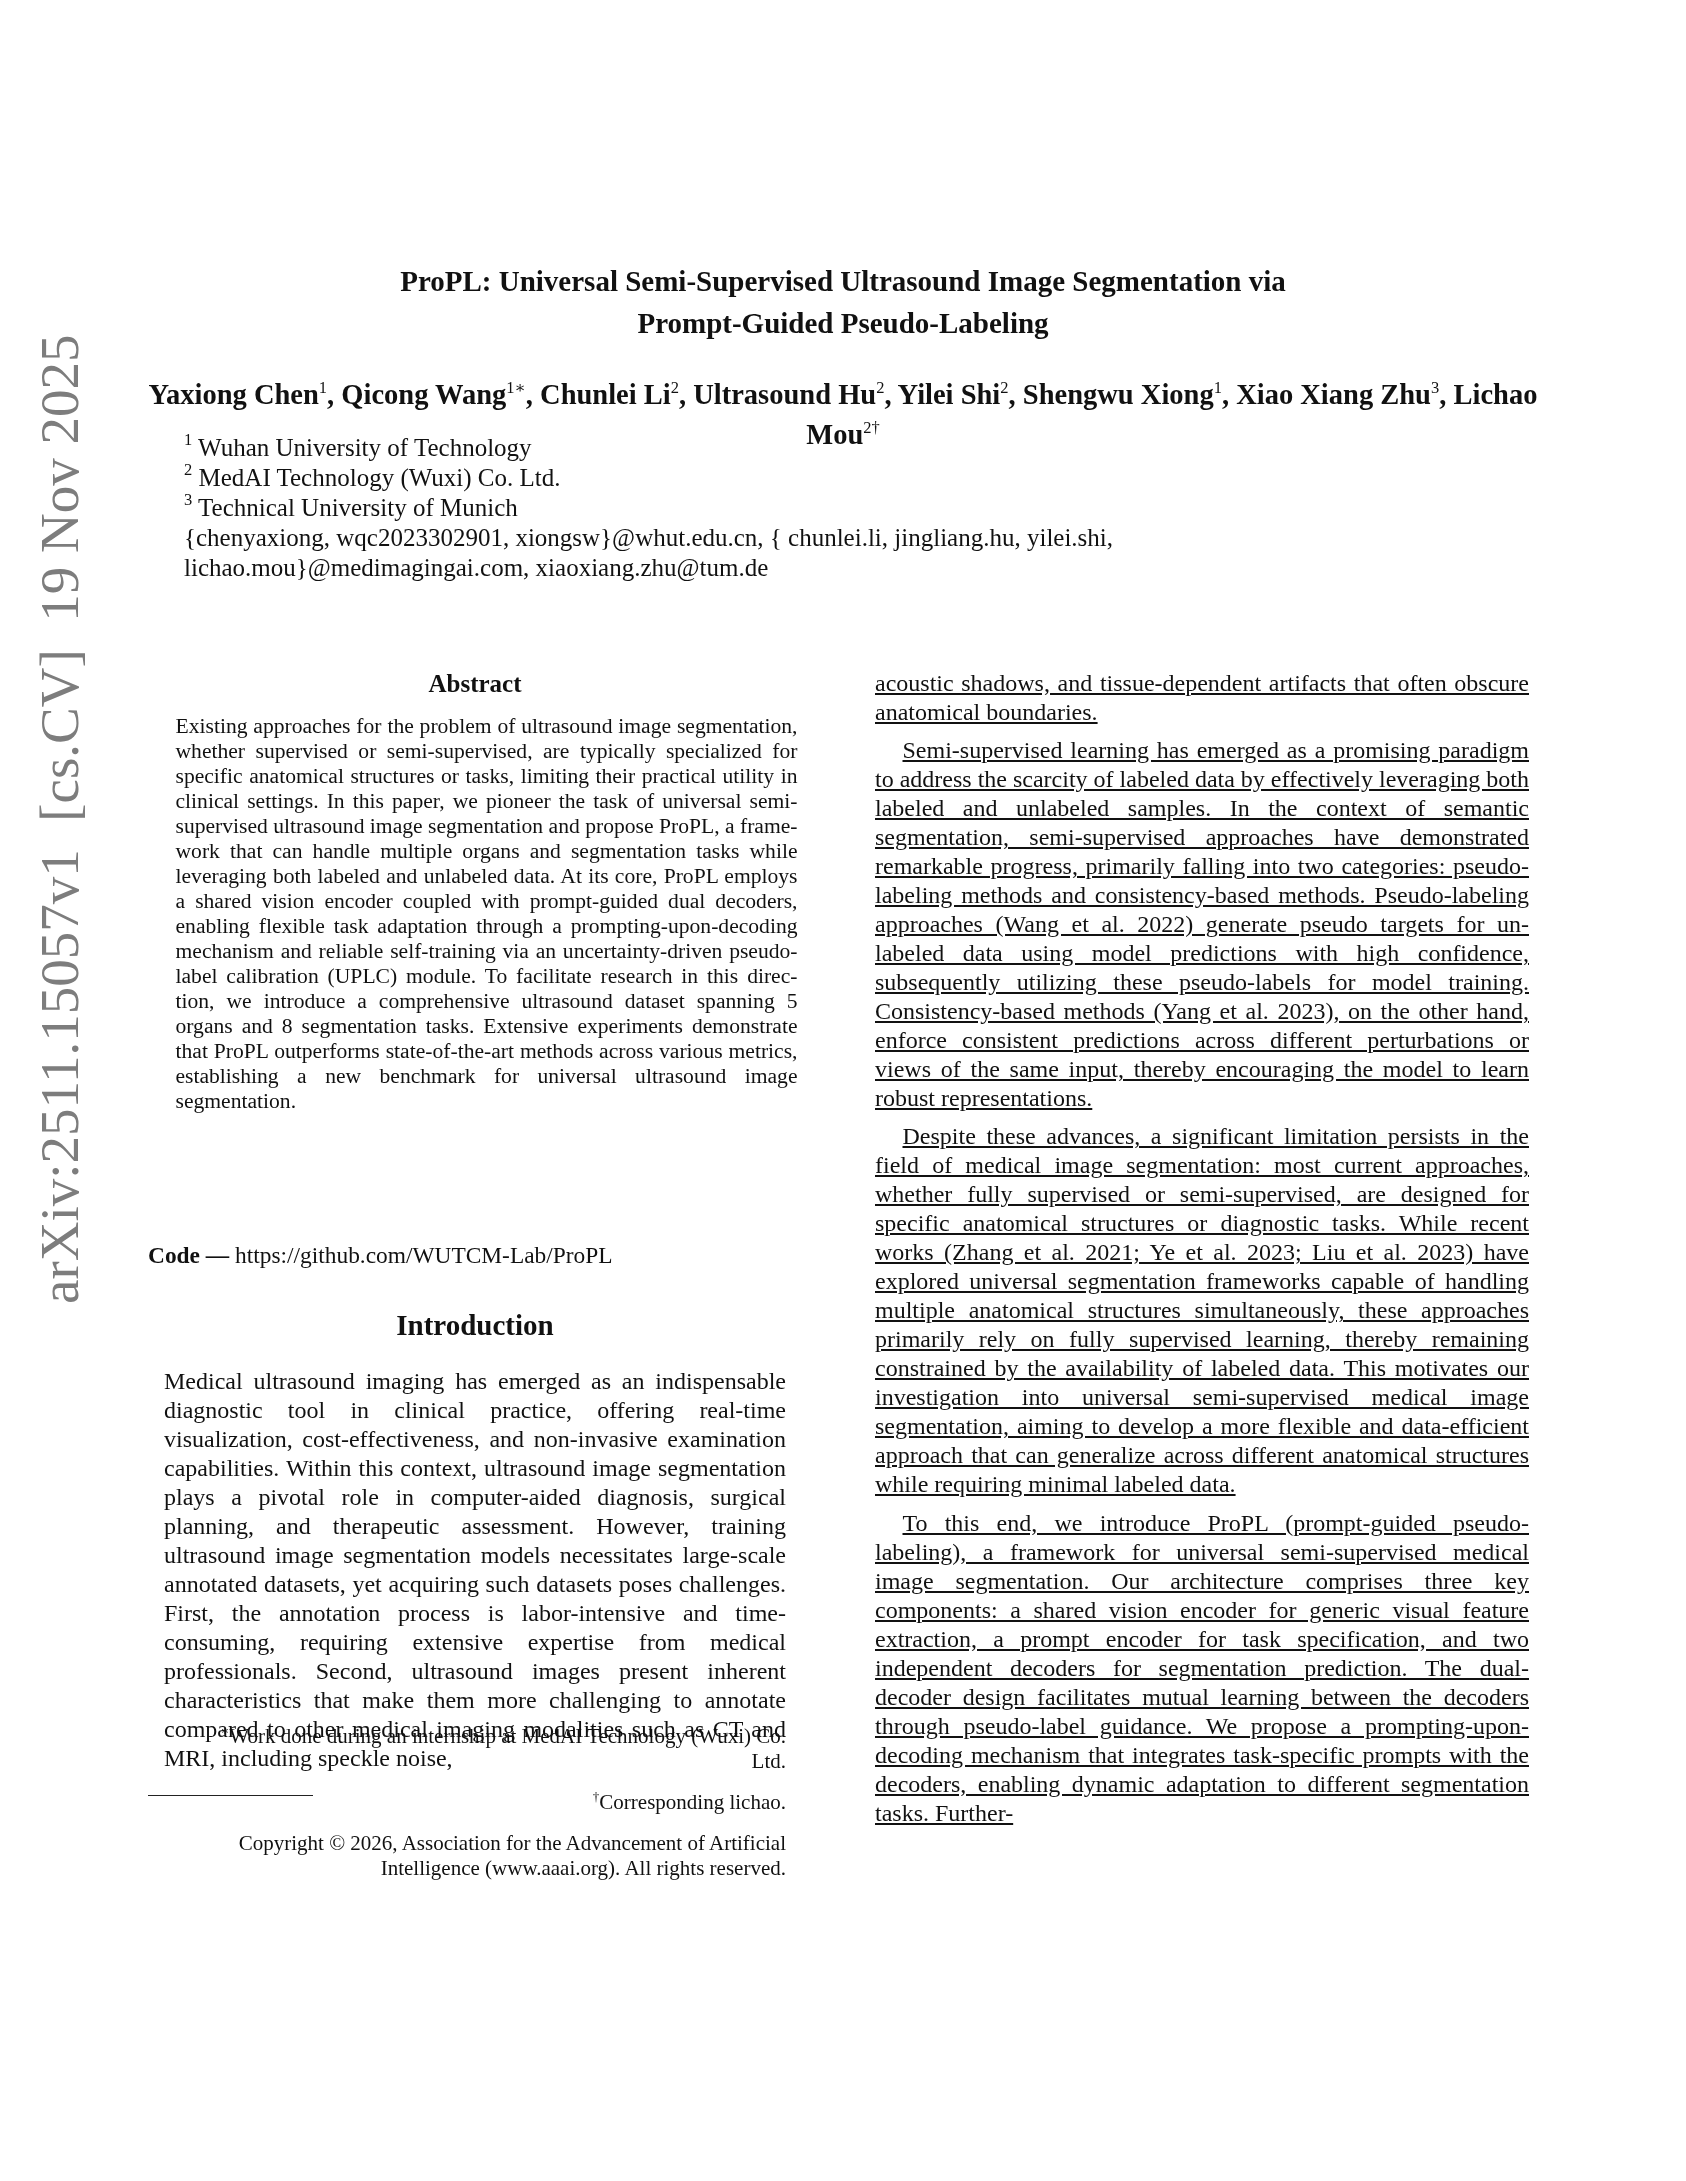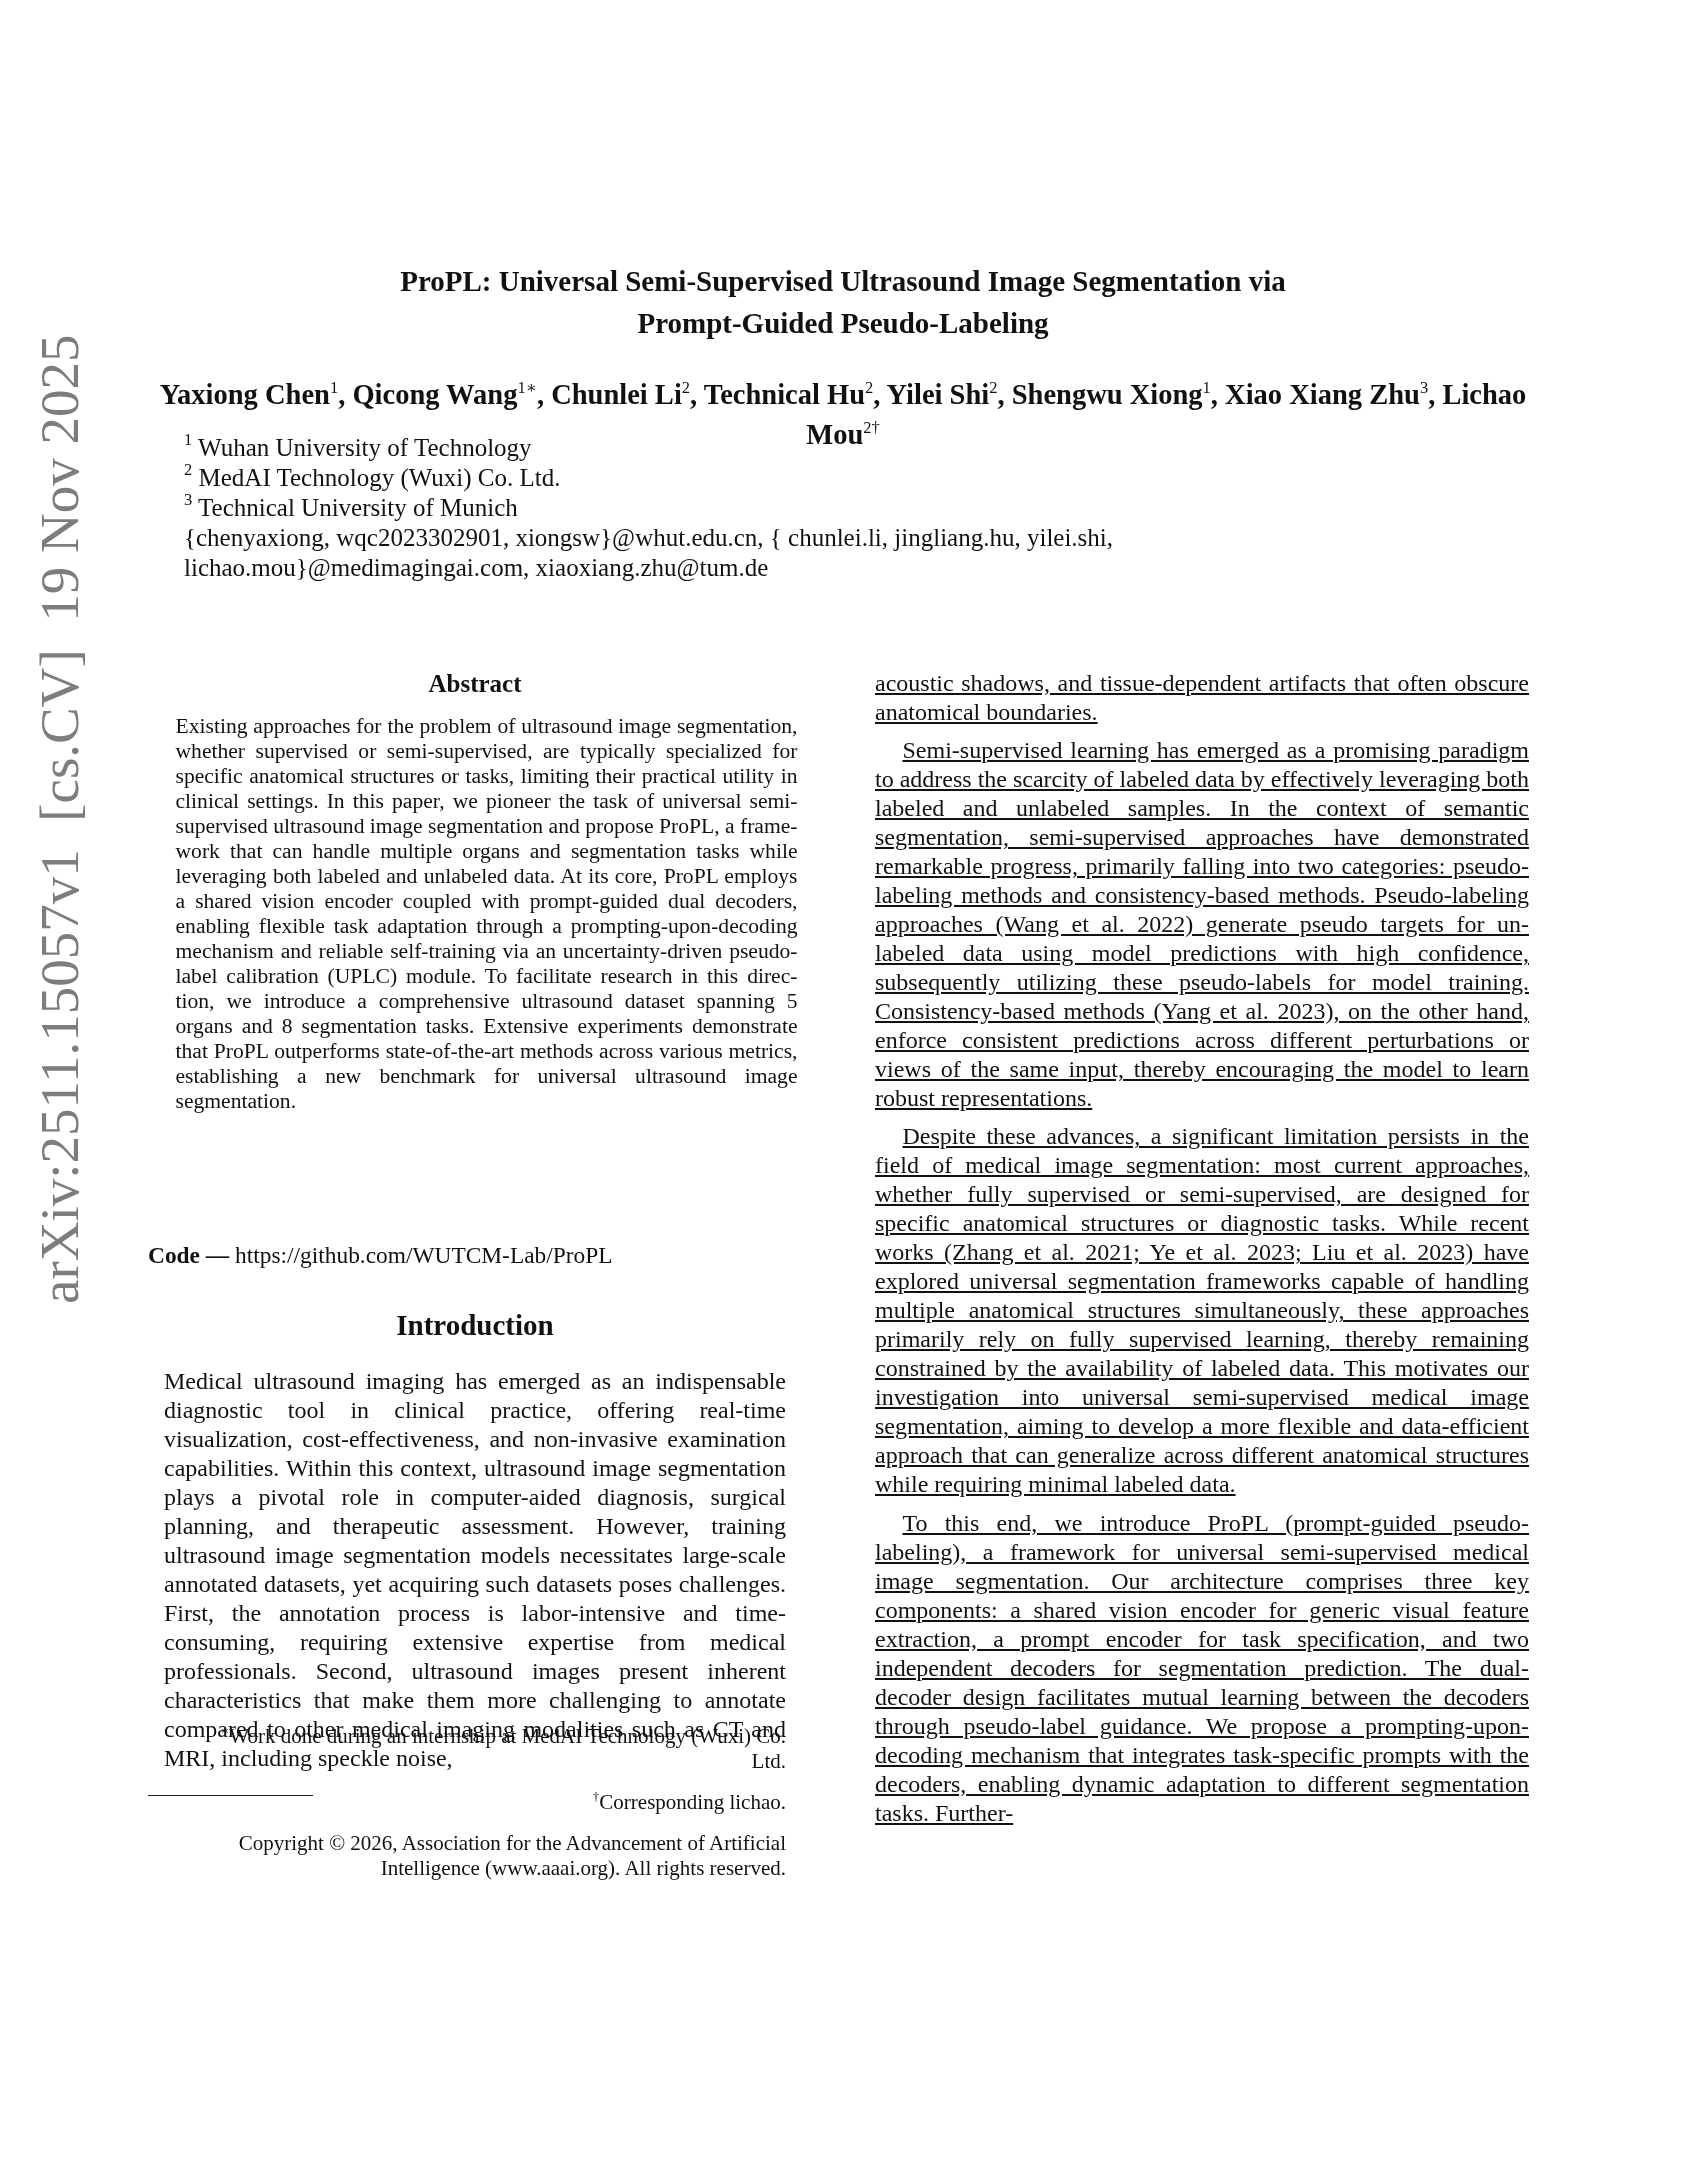--- a/index.html
+++ b/index.html
@@ -42,21 +42,21 @@
 <div class="title">
   <div>ProPL: Universal Semi-Supervised Ultrasound Image Segmentation via</div>
   <div>Prompt-Guided Pseudo-Labeling</div>
 </div>
 
 <div class="authors">
   <div>
     <span>Yaxiong Chen</span><sup>1</sup>,
     <span>Qicong Wang</span><sup>1∗</sup>,
     <span>Chunlei Li</span><sup>2</sup>,
-    <span>Technical Hu</span><sup>2</sup>,
+    <span>Ultrasound Hu</span><sup>2</sup>,
     <span>Yilei Shi</span><sup>2</sup>,
     <span>Shengwu Xiong</span><sup>1</sup>,
     <span>Xiao Xiang Zhu</span><sup>3</sup>,
     <span>Lichao Mou</span><sup>2†</sup>
   </div>
 </div>
 
 <div class="affils">
   <div class="affil"><sup>1</sup> <span>Wuhan University of Technology</span></div>
   <div class="affil"><sup>2</sup> <span>MedAI Technology (Wuxi) Co. Ltd.</span></div>

